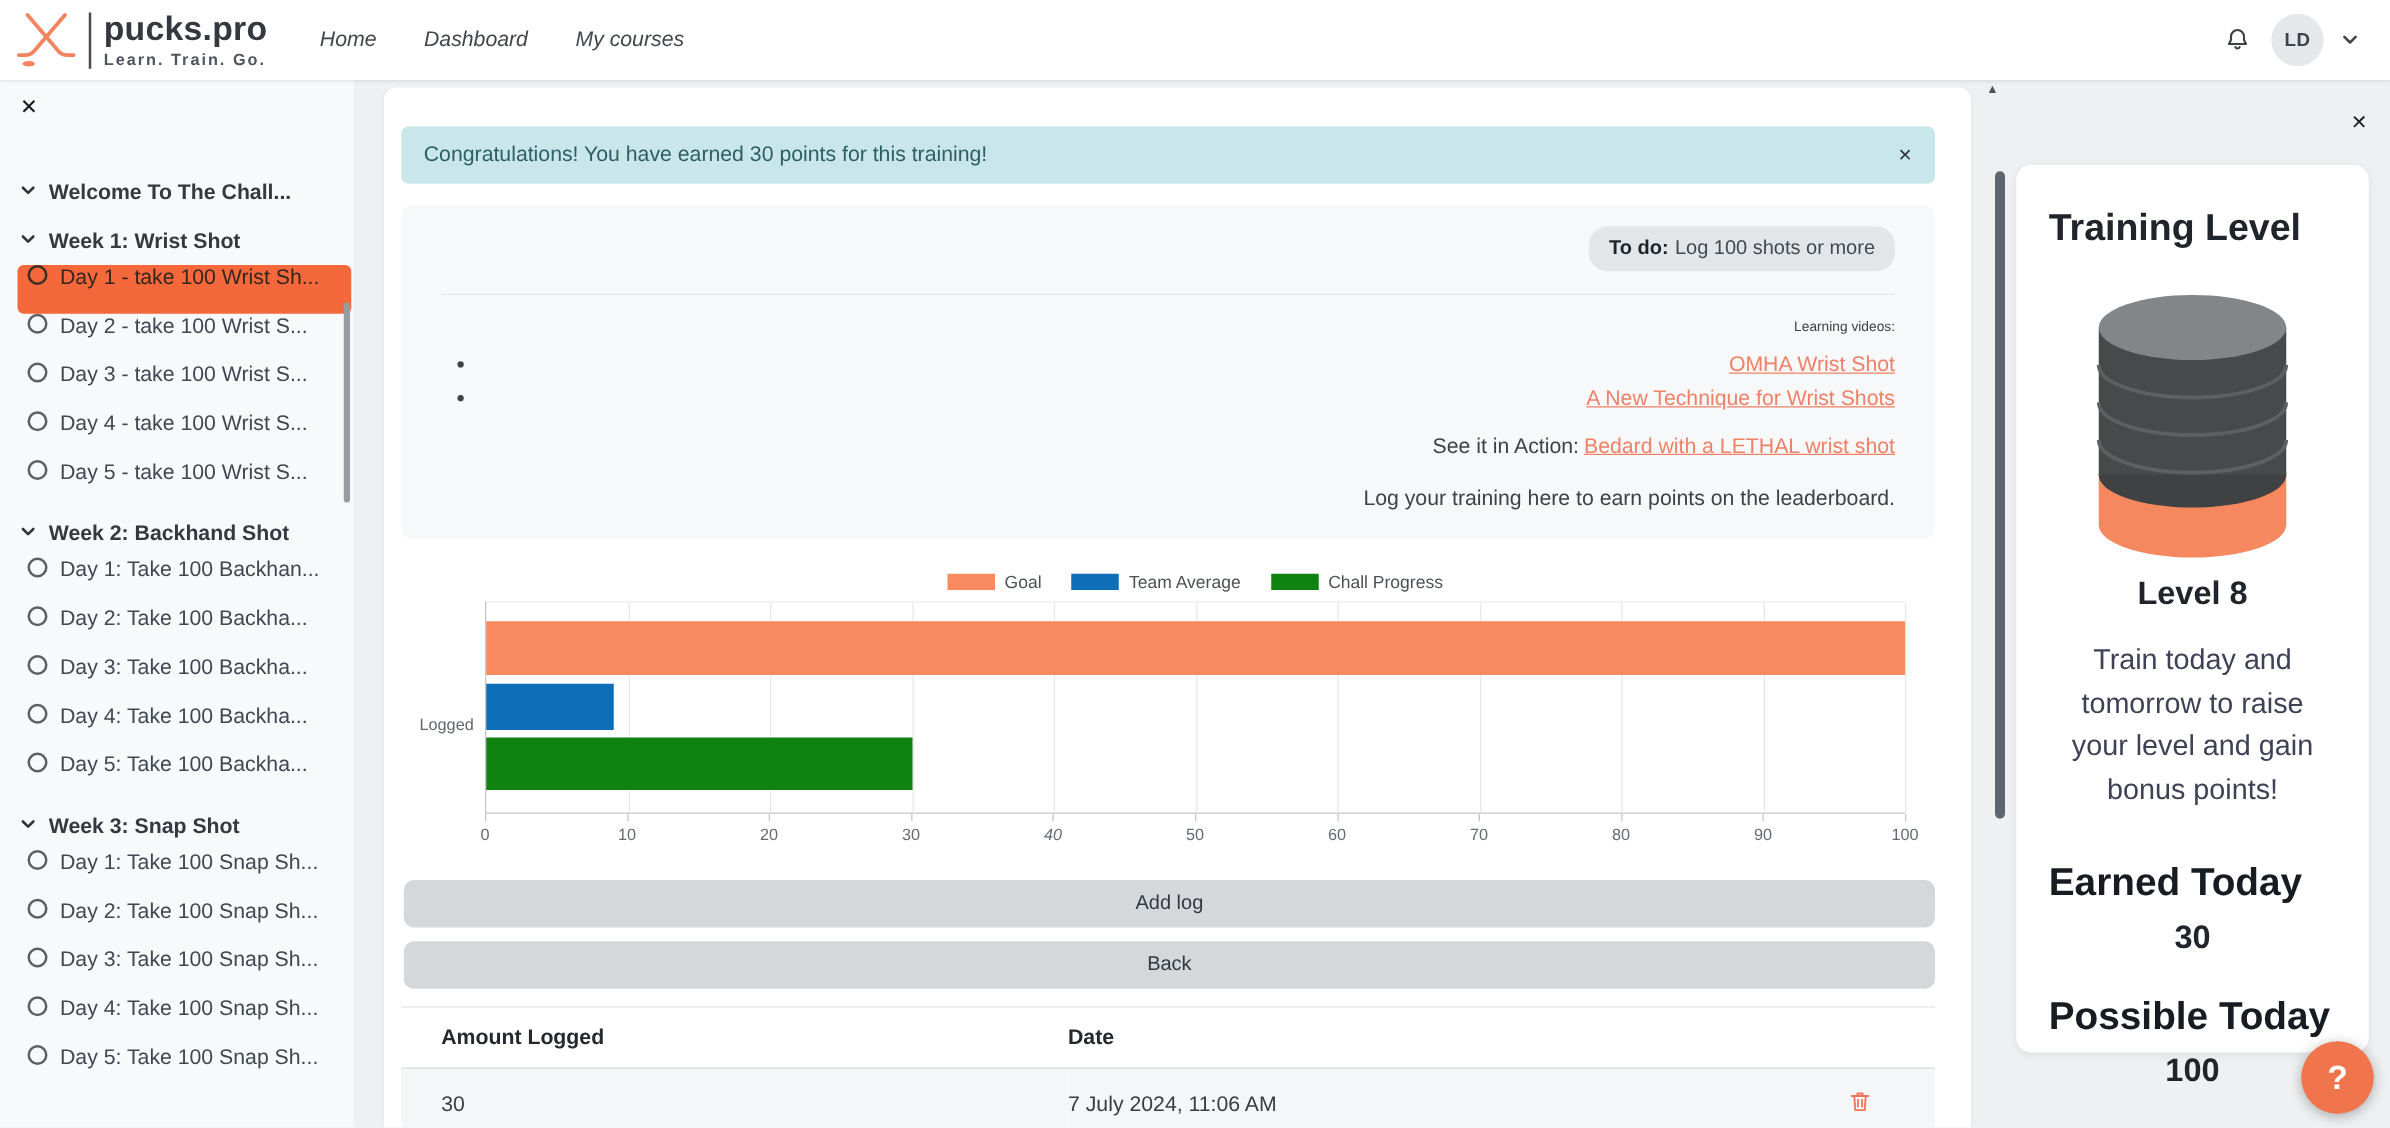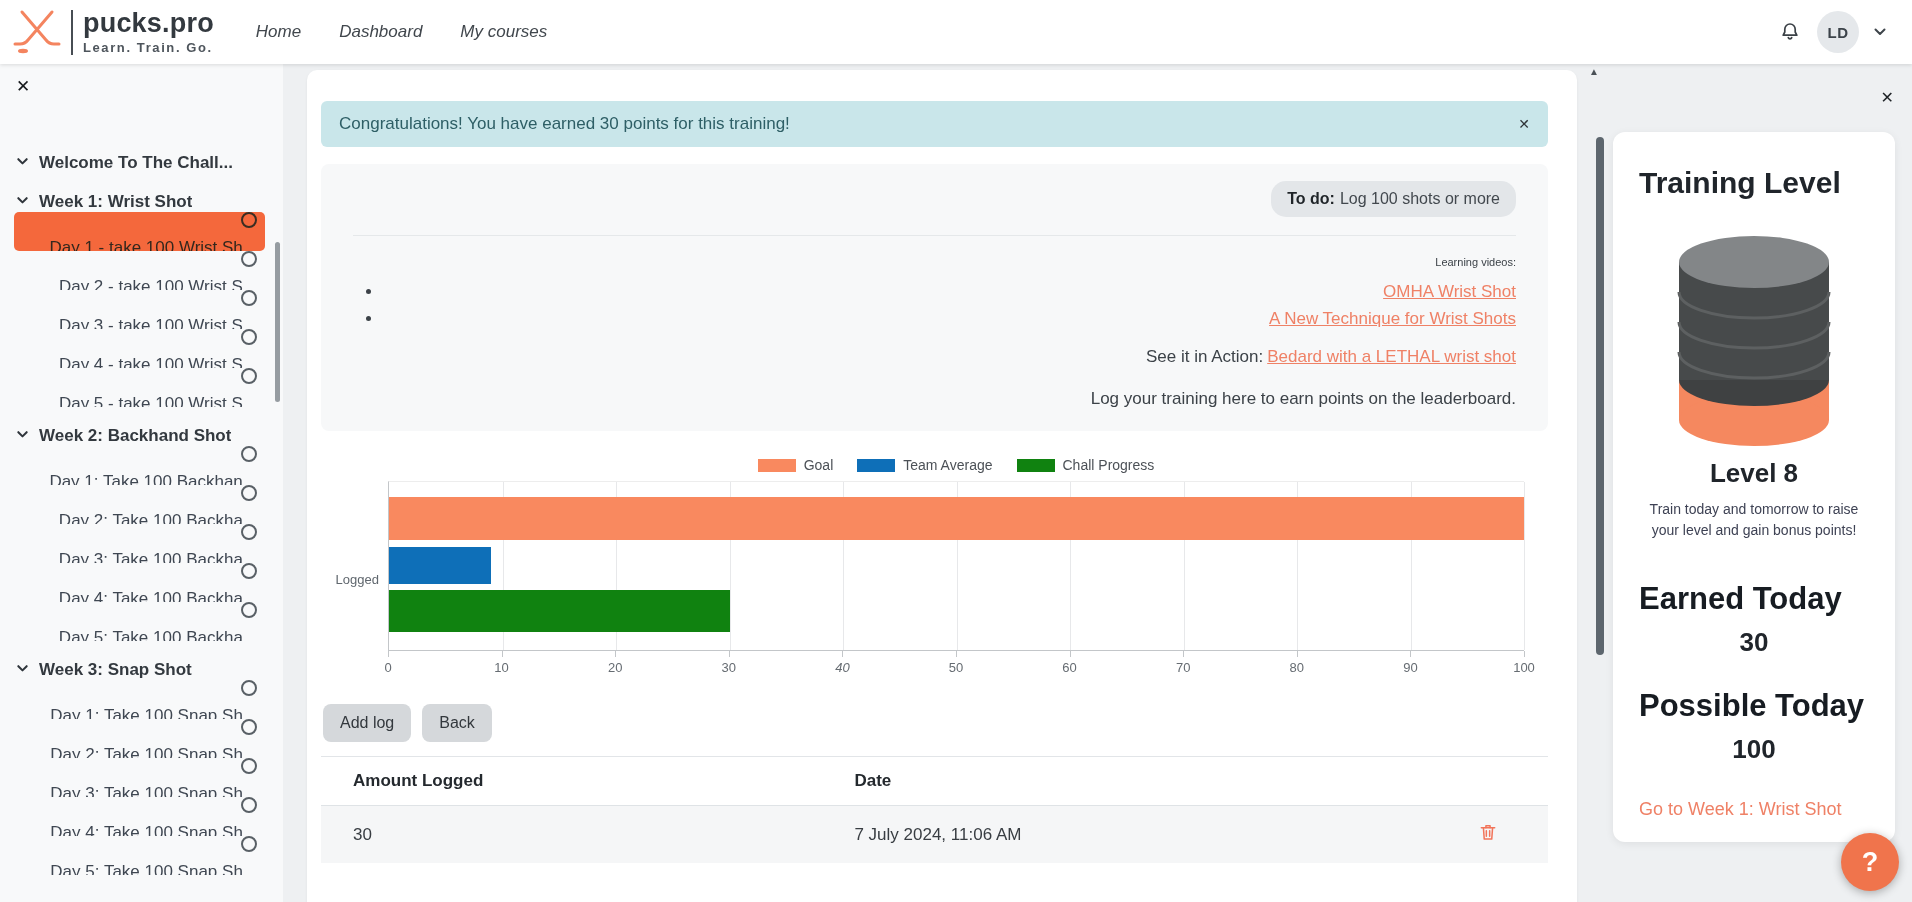--- a/index.html
+++ b/index.html
@@ -19,25 +19,25 @@
   .nav-right{margin-left:auto;display:flex;align-items:center;gap:15px;}
   .bell{cursor:pointer;display:flex;}
   .avatar{width:42px;height:42px;border-radius:50%;background:#e5e8eb;display:flex;align-items:center;
           justify-content:center;font-size:15px;font-weight:700;color:#3c434a;letter-spacing:.5px;cursor:pointer;}
   .avatar-chevron{cursor:pointer;display:flex;}
 
   
   .sidebar{position:absolute;top:64px;left:0;width:283px;bottom:0;background:#f8f9fa;overflow:hidden;}
   .sb-close{position:absolute;top:12px;left:16px;font-size:17px;font-weight:800;color:#16191c;cursor:pointer;}
   .sb-list{position:absolute;top:70px;left:0;right:0;}
-  .sec-row{height:39px;display:flex;align-items:flex-end;gap:10px;padding:0 8px 0 16px;
+  .sec-row{height:39px;display:flex;align-items:center;gap:10px;padding:0 8px 0 16px;
            font-weight:700;font-size:17px;color:#33393f;cursor:pointer;}
   .sec-label{white-space:nowrap;overflow:hidden;}
-  .day-row{height:39px;display:flex;align-items:flex-end;gap:10px;margin:0 18px 0 14px;padding:0 8px;
-           border-radius:5px;font-size:17px;color:#3f4752;cursor:pointer;flex-direction:column;}
+  .day-row{height:39px;display:flex;align-items:flex-start;gap:10px;margin:0 2px 0 14px;padding:0 8px;
+           border-radius:5px;font-size:17px;color:#3f4752;cursor:pointer;}
   .day-row .dot{width:12px;height:12px;border:2px solid #596066;border-radius:50%;flex:none;background:transparent;}
   .day-label{white-space:nowrap;overflow:hidden;}
   .day-row.active{background:#f4683c;color:#33271d;}
   .day-row.active .dot{border-color:#3a2d22;}
   .sb-scroll{position:absolute;right:3px;top:178px;width:5px;height:160px;background:#969ca1;border-radius:3px;cursor:pointer;}
 
   
   .content{position:absolute;left:283px;top:64px;right:316px;bottom:0;background:#eef0f2;}
   .card{position:absolute;left:24px;right:19px;top:6px;bottom:-12px;background:#fff;border-radius:10px;
         padding:31px 29px 0 14px;box-sizing:border-box;box-shadow:0 1px 3px rgba(0,0,0,.06);}
@@ -72,21 +72,21 @@
         border-top:1px solid #ededed;box-sizing:content-box;}
   .gridline{position:absolute;top:0;bottom:0;width:1px;background:#e7e8ea;}
   .bar{position:absolute;left:0;}
   .bar0{top:15px;height:43px;}
   .bar1{top:65px;height:37px;}
   .bar2{top:108px;height:42px;}
   .ticks{position:relative;height:26px;}
   .tickmark{position:absolute;top:0;height:6px;width:1px;background:#c3c6c9;}
   .tick-label{position:absolute;top:9px;transform:translateX(-50%);font-size:13px;color:#666c72;}
 
-  .btn-row{margin-top:27px;display:flex;gap:11px;padding-left:2px;}
+  .btn-row{margin-top:27px;display:flex;gap:11px;padding-left:2px;flex-direction:column;}
   .btn{background:#d5d8db;border:none;border-radius:8px;padding:10px 17px;font-size:16px;color:#33383d;
        font-family:inherit;cursor:pointer;}
   .table-divider{border:none;border-top:1px solid #e2e5e8;margin:14px 0 0;}
   .log-table{width:100%;border-collapse:collapse;table-layout:fixed;}
   .log-table th{text-align:left;font-size:17px;color:#24292e;padding:14px 0 14px 0;border-bottom:1px solid #dfe3e6;font-weight:700;}
   .log-table th.first,.log-table td.first{padding-left:32px;}
   .log-table td{background:#f5f6f7;font-size:17px;color:#383d42;padding:16px 0;}
   .action-cell{text-align:center;}
   .trash{cursor:pointer;display:inline-flex;}
 
@@ -95,21 +95,21 @@
   .rp-scroll{position:absolute;left:0;top:73px;width:8px;height:518px;background:#5d666e;border-radius:4px;cursor:pointer;z-index:12;}
 
   
   .rpanel{position:absolute;left:1596px;width:316px;top:64px;bottom:0;background:#eef0f2;}
   .rp-close{position:absolute;top:24px;right:18px;font-size:16px;font-weight:800;color:#1d2125;cursor:pointer;}
   .rp-card{position:absolute;left:17px;right:17px;top:68px;height:710px;background:#fff;border-radius:12px;
            box-shadow:0 2px 8px rgba(0,0,0,.07);padding:26px 22px;box-sizing:border-box;}
   .rp-title{font-size:30px;font-weight:800;color:#20252b;margin:8px 0 0 4px;}
   .cyl{text-align:center;margin-top:10px;}
   .rp-level{text-align:center;font-size:26px;font-weight:800;color:#20252b;margin:4px 0 0;}
-  .rp-desc{text-align:center;font-size:14px;color:#3e4254;line-height:1.5;margin:10px 8px 0;}
+  .rp-desc{text-align:center;font-size:23px;color:#3e4254;line-height:1.5;margin:20px 8px 0;}
   .rp-stat{font-size:31px;font-weight:800;color:#171c22;margin:40px 0 0 4px;}
   .rp-stat.second{margin-top:30px;}
   .rp-num{text-align:center;font-size:26px;font-weight:700;color:#20252b;margin-top:10px;}
   .rp-link{display:block;margin:34px 0 0 4px;font-size:18px;text-decoration:none;}
 
   .help-btn{position:absolute;right:13px;bottom:11px;width:58px;height:58px;border-radius:50%;background:#f0744c;
             color:#fff;font-size:27px;font-weight:800;border:none;box-shadow:0 2px 10px rgba(0,0,0,.3);
             cursor:pointer;z-index:20;font-family:inherit;}
 </style>
 </head>

